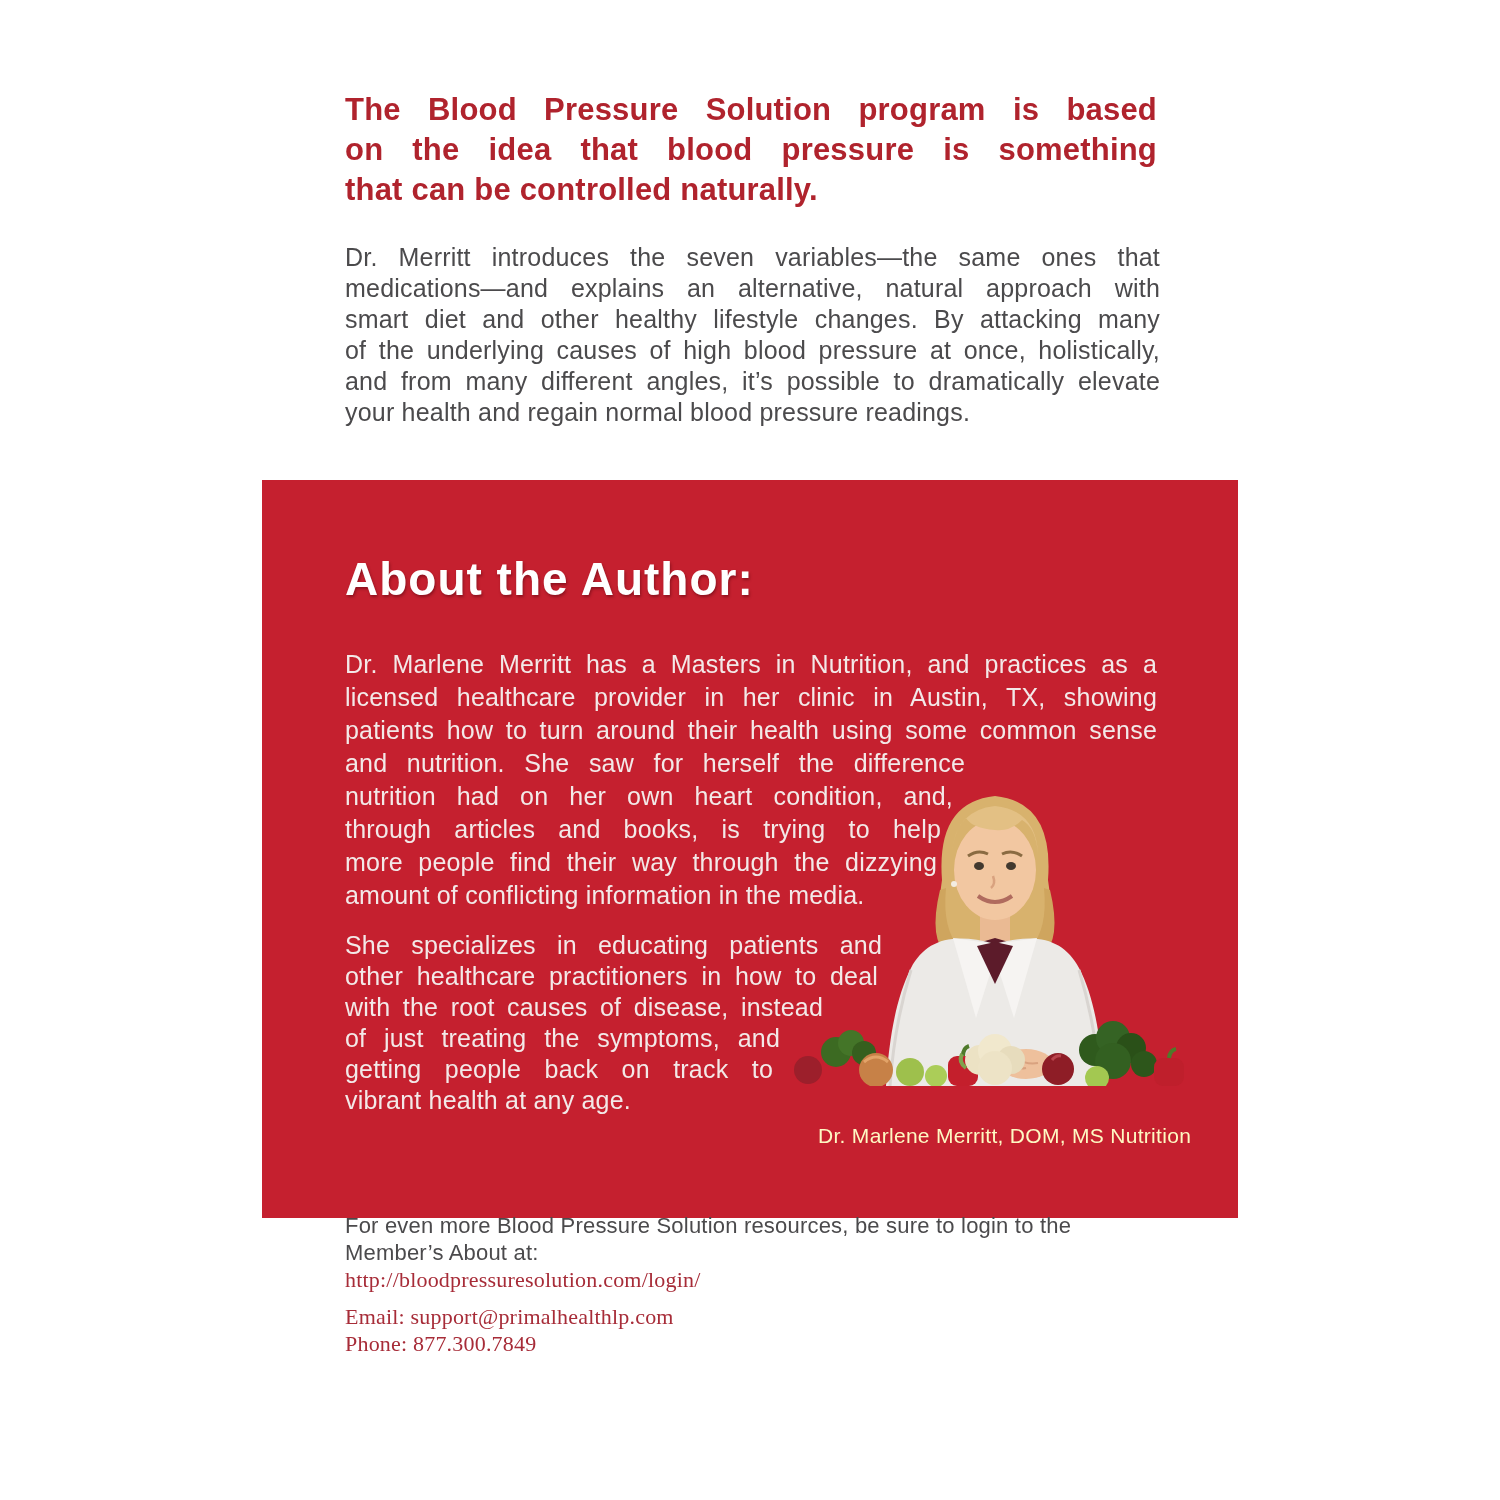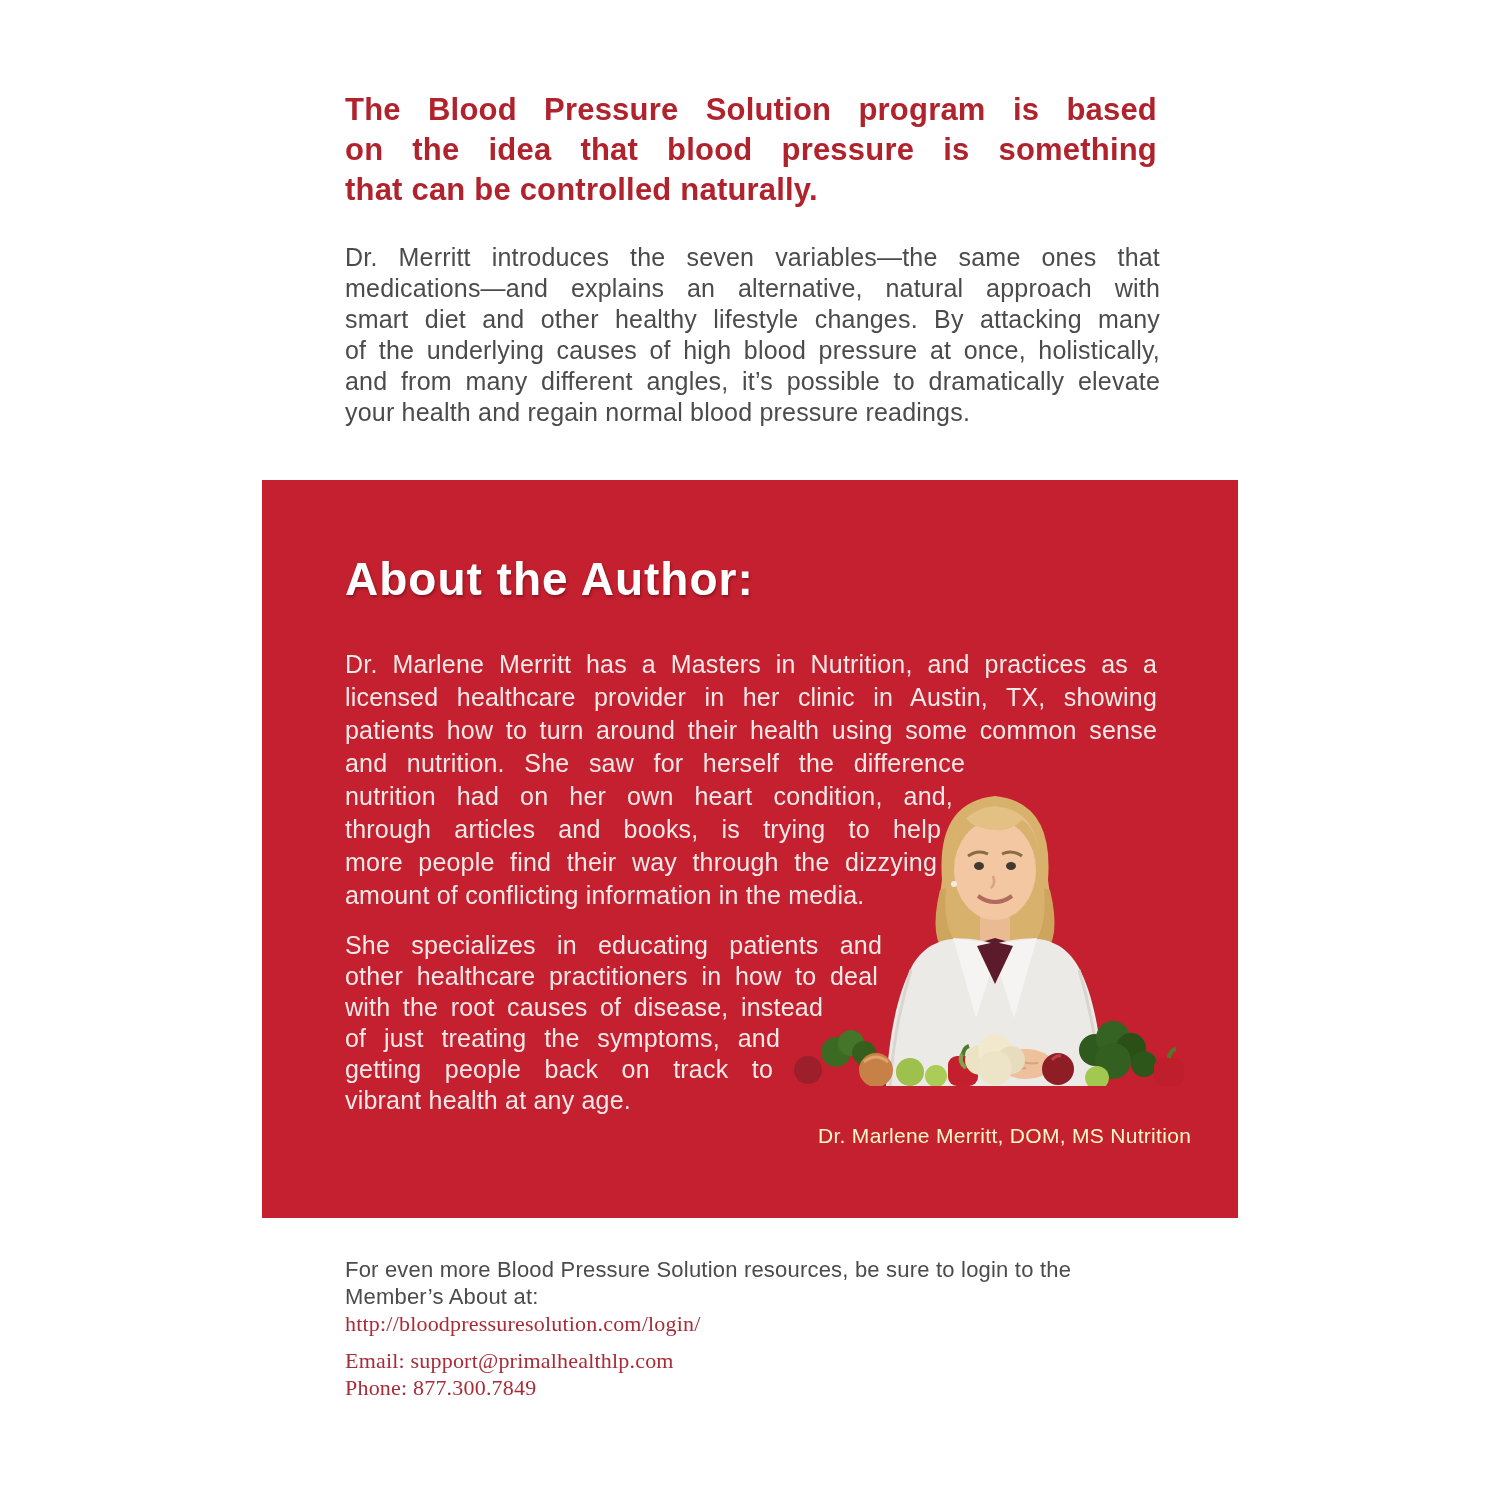--- a/index.html
+++ b/index.html
@@ -31,21 +31,21 @@
   .p1{position:absolute;left:83px;top:168px;font-size:25px;line-height:33px;letter-spacing:.2px;}
   .p2{position:absolute;left:83px;top:450px;font-size:25px;line-height:31px;letter-spacing:.2px;}
   .p1 div,.p2 div{color:#f3e9e8;}
   .photo{position:absolute;left:528px;top:300px;width:410px;height:306px;}
   .photo svg{display:block;width:410px;height:306px;}
   .caption{
     position:absolute;left:556px;top:612px;width:380px;
     color:#fef9c3;font-size:21px;letter-spacing:.3px;margin-top:32px;
   }
   .footer{
-    position:absolute;left:345px;top:1256px;width:815px;
+    position:absolute;left:345px;top:1212px;width:815px;
     color:#4b4a4c;font-size:22px;line-height:27px;letter-spacing:.2px;
   }
   .redlink{color:#a72c38;text-decoration:none;display:block;line-height:27px;font-family:Liberation Serif, serif;}
   .gap{height:10px;}
 </style>
 </head>
 <body>
 
 <div id="canvas">
 

